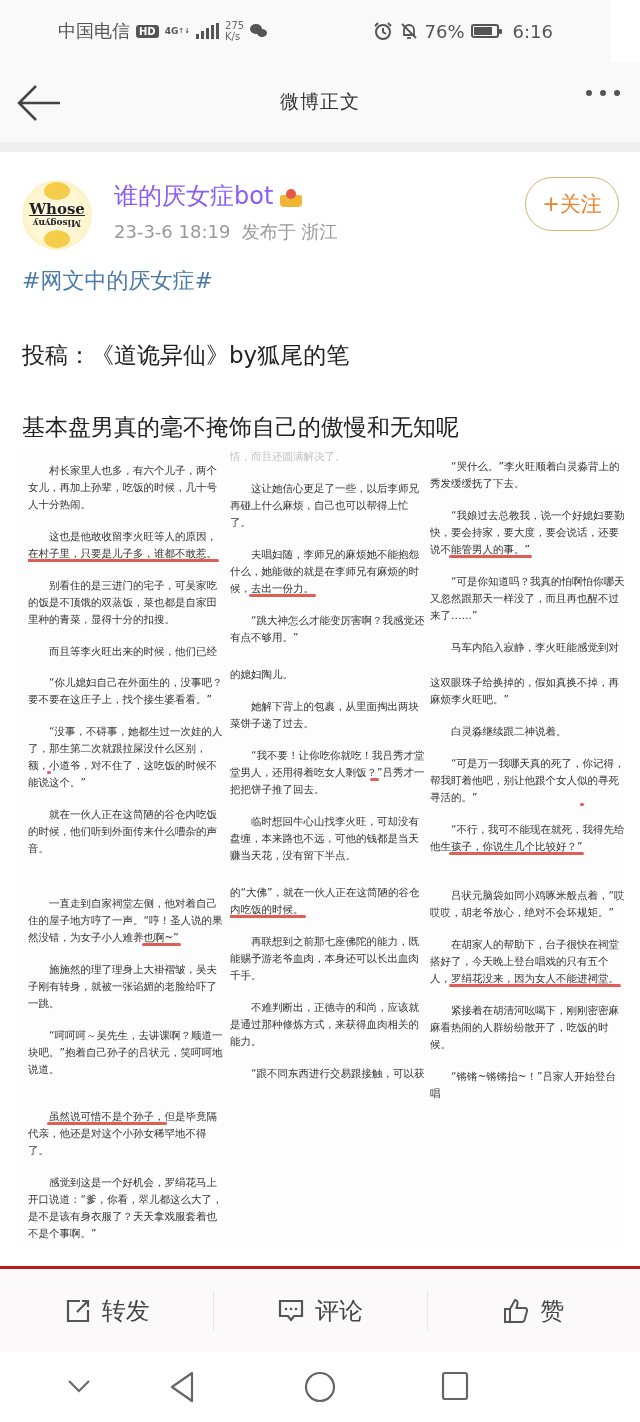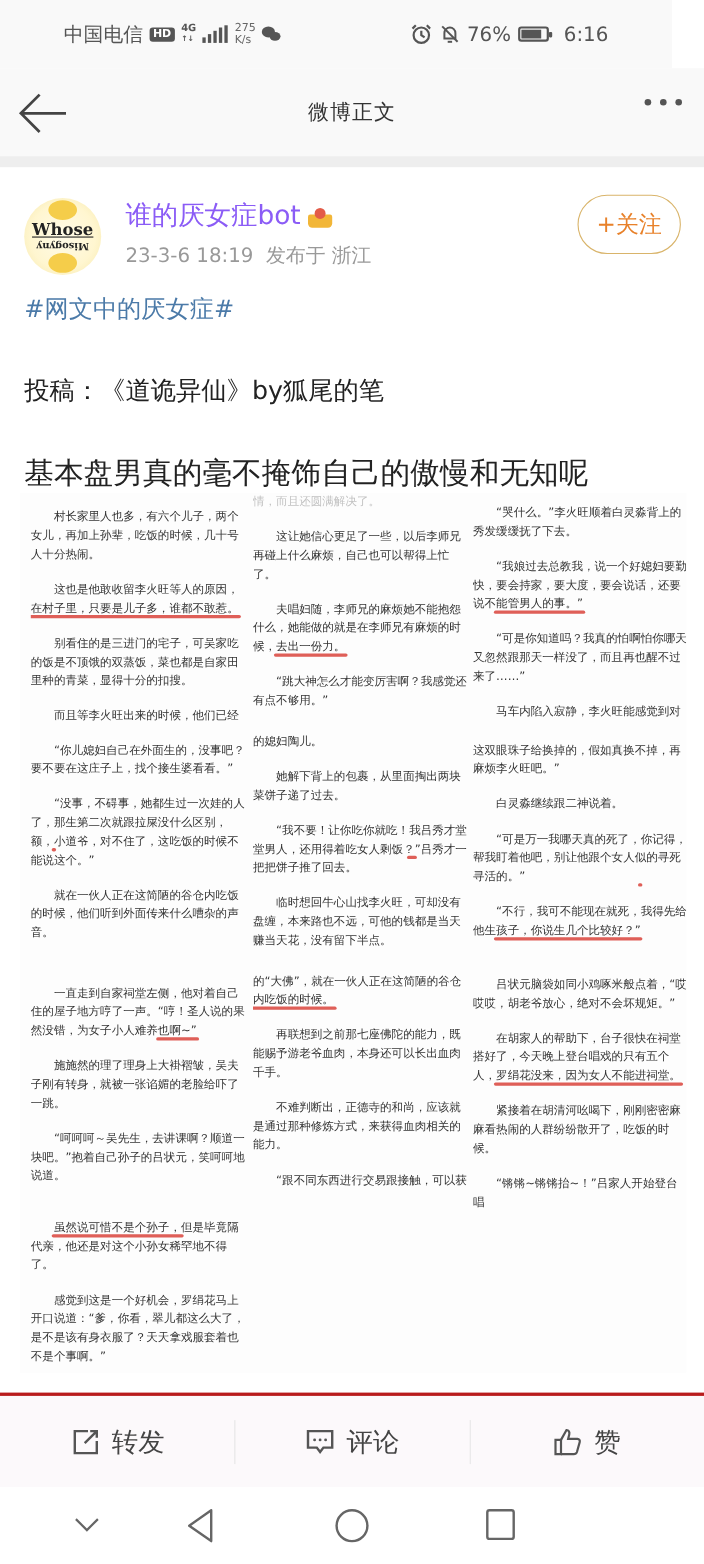--- a/index.html
+++ b/index.html
@@ -5,21 +5,21 @@
     * { box-sizing: border-box; margin: 0; padding: 0; }
     html, body { width: 640px; height: 1422px; overflow: hidden; background: #ffffff; }
     body { font-family: "DejaVu Sans", "Liberation Sans", sans-serif; color: #333; position: relative; }
 
     
     .status-bar { position: absolute; top: 0; left: 0; width: 611px; height: 62px; background: #f9f9f9; display: flex; align-items: center; justify-content: space-between; padding: 0 58px 0 58px; color: #555; font-size: 18px; }
     .status-left, .status-right { display: flex; align-items: center; gap: 6px; }
     .hd-badge { background: #555; color: #fff; font-size: 10px; font-weight: bold; border-radius: 3px; padding: 1px 3px; }
     .sig { display: flex; align-items: flex-end; gap: 2px; height: 16px; }
     .sig span { width: 3px; background: #555; display: block; }
-    .net-4g { font-size: 9px; line-height: 9px; display: flex; flex-direction: column; font-weight: bold; }
+    .net-4g { font-size: 9px; line-height: 9px; display: flex; flex-direction: row; font-weight: bold; }
     .speed { font-size: 10px; line-height: 11px; text-align: left; display: flex; flex-direction: column; color: #666; }
     .wechat { width: 18px; height: 14px; position: relative; }
     .wechat:before, .wechat:after { content: ""; position: absolute; background: #555; border-radius: 50%; }
     .wechat:before { width: 12px; height: 10px; left: 0; top: 0; }
     .wechat:after { width: 10px; height: 8px; left: 7px; top: 5px; }
     .battery { width: 28px; height: 14px; border: 2px solid #555; border-radius: 3px; position: relative; }
     .battery:before { content: ""; position: absolute; left: 1px; top: 1px; bottom: 1px; width: 76%; background: #555; }
     .battery:after { content: ""; position: absolute; right: -5px; top: 3px; width: 3px; height: 5px; background: #555; border-radius: 1px; }
 
     
@@ -42,21 +42,21 @@
     .username { position: absolute; left: 114px; top: 28px; font-size: 24px; color: #8b5cf6; display: flex; align-items: center; gap: 6px; }
     .crown { width: 24px; height: 22px; position: relative; }
     .crown:before { content: ""; position: absolute; left: 1px; bottom: 0; width: 22px; height: 12px; background: #f2b637; border-radius: 2px 2px 4px 4px; }
     .crown:after { content: ""; position: absolute; left: 7px; top: 4px; width: 10px; height: 10px; background: #e35b48; border-radius: 50%; }
     .post-meta { position: absolute; left: 114px; top: 68px; font-size: 18px; color: #999; }
     .follow-btn { position: absolute; left: 525px; top: 25px; width: 94px; height: 54px; border: 1.5px solid #d9b46a; border-radius: 27px; color: #e8812a; font-size: 21px; display: flex; align-items: center; justify-content: center; cursor: pointer; background: #fff; }
 
     
     .hashtag { position: absolute; left: 22px; top: 266px; font-size: 22px; color: #4b7aa8; }
     .post-line1 { position: absolute; left: 22px; top: 340px; font-size: 23px; color: #222; }
-    .post-line2 { position: absolute; left: 22px; top: 412px; font-size: 27px; color: #222; }
+    .post-line2 { position: absolute; left: 22px; top: 412px; font-size: 23px; color: #222; }
 
     
     .post-image { position: absolute; left: 18px; top: 448px; width: 606px; height: 800px; background: #fdfdfd; overflow: hidden; }
     .col { position: absolute; top: 0; width: 196px; height: 800px; overflow: hidden; font-size: 10.5px; line-height: 17px; color: #333; }
     .col1 { left: 10px; }
     .col2 { left: 212px; top: 0; }
     .col3 { left: 412px; }
     .para { text-indent: 2em; margin-bottom: 15px; position: relative; }
     .hl { position: relative; }
     .hl:after { content: ""; position: absolute; left: -2px; right: -2px; bottom: -3px; height: 3px; background: #d9433b; border-radius: 2px; opacity: 0.85; }

